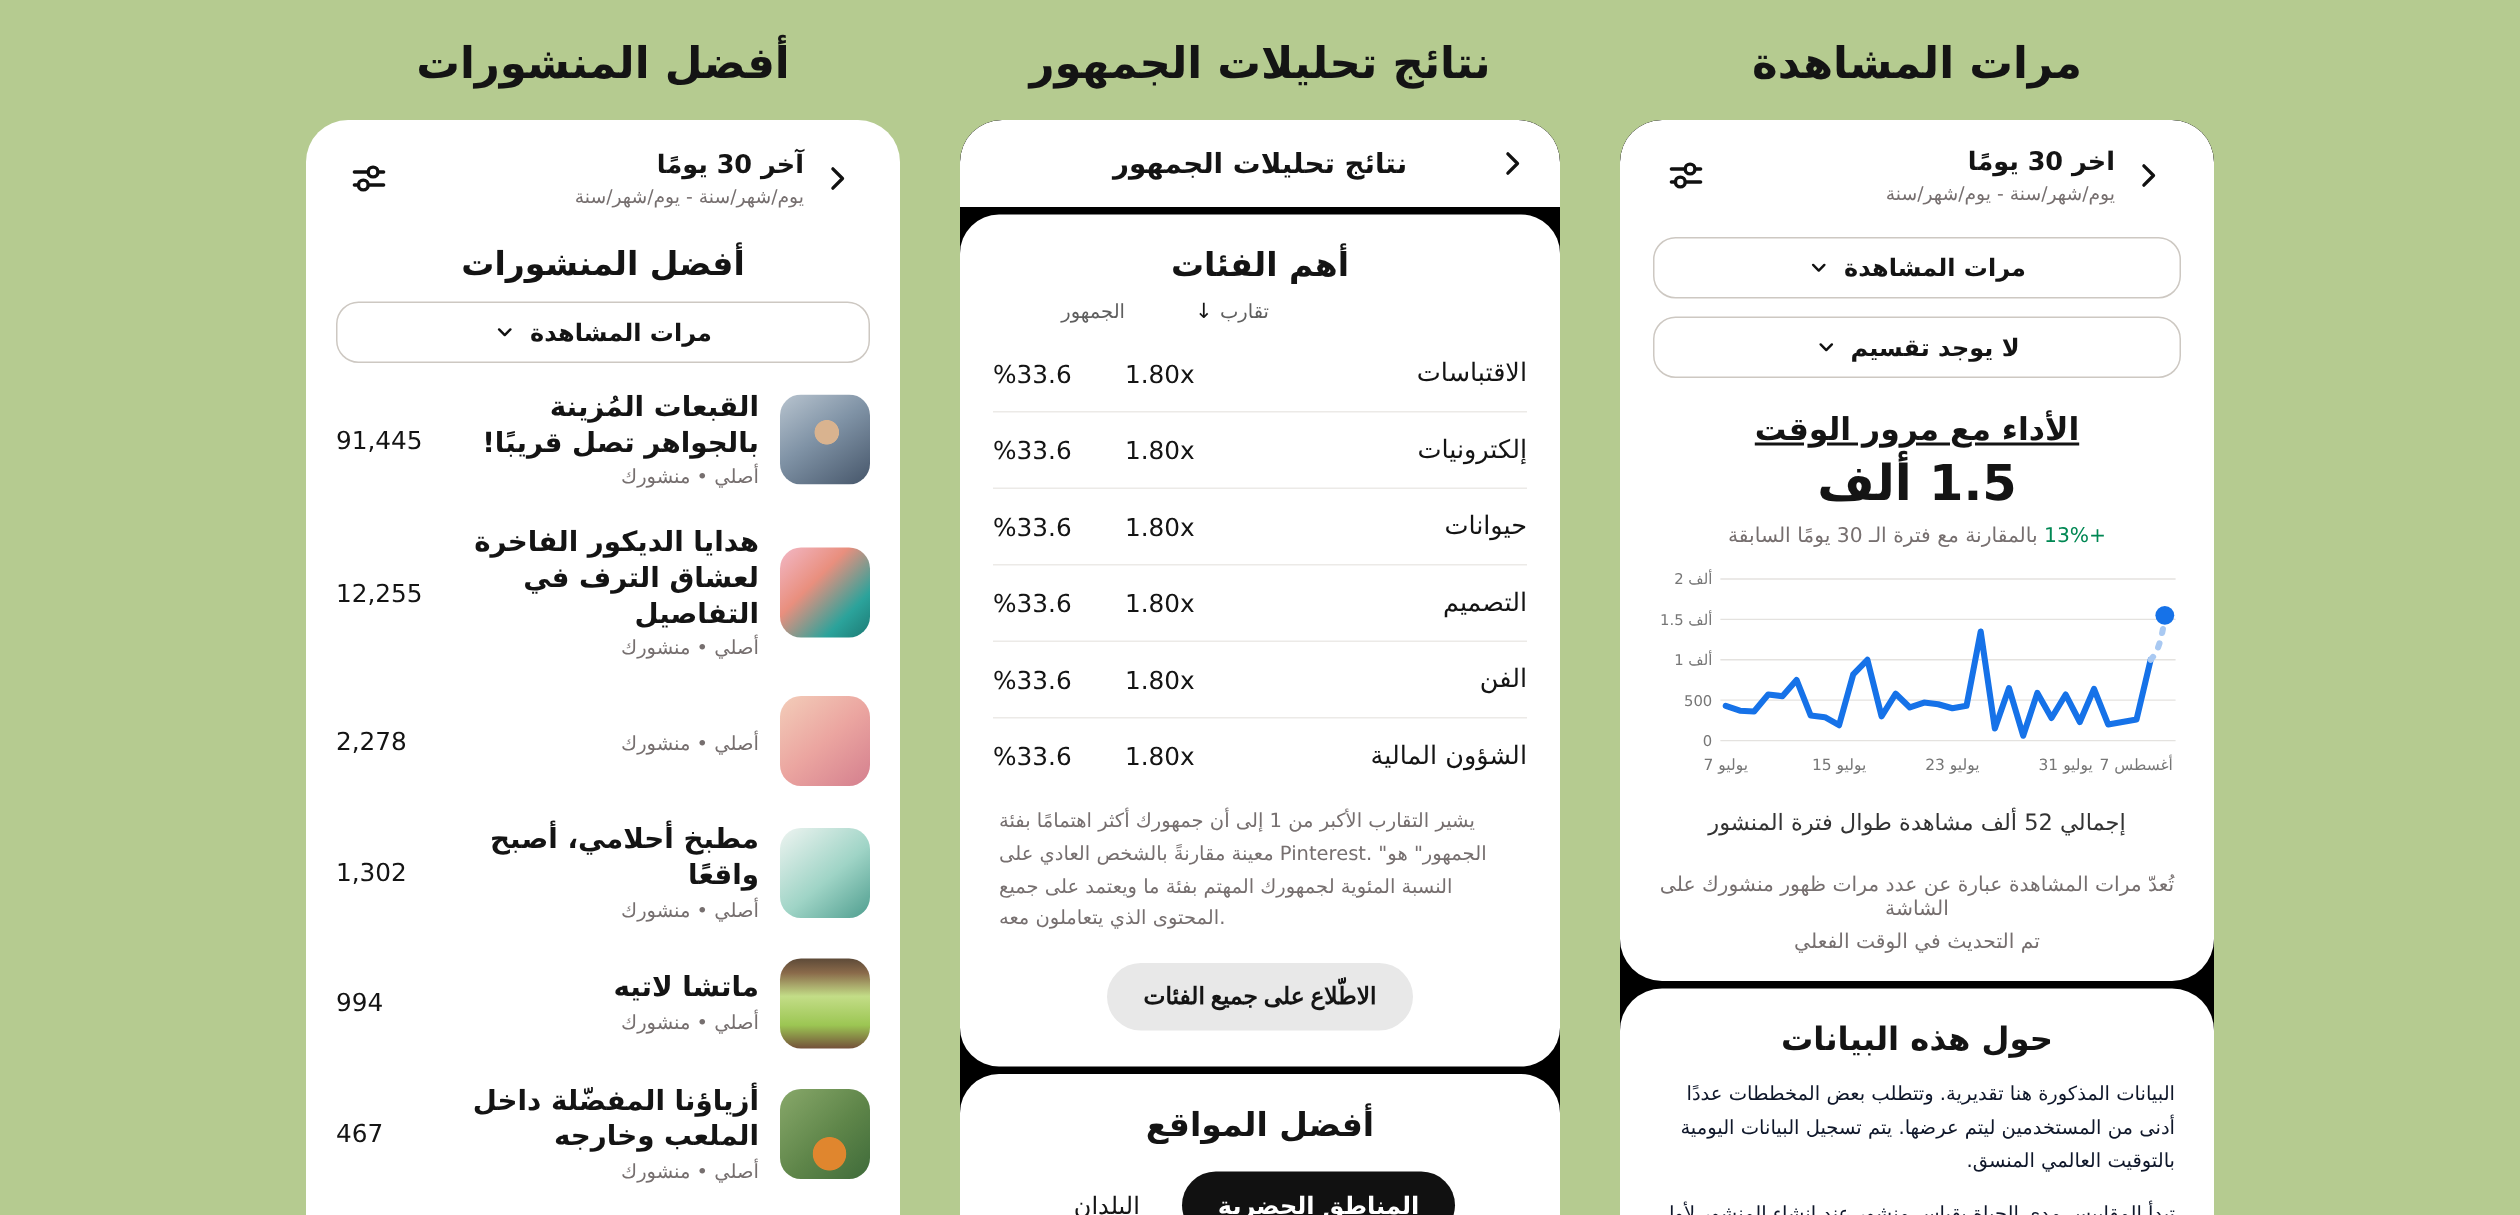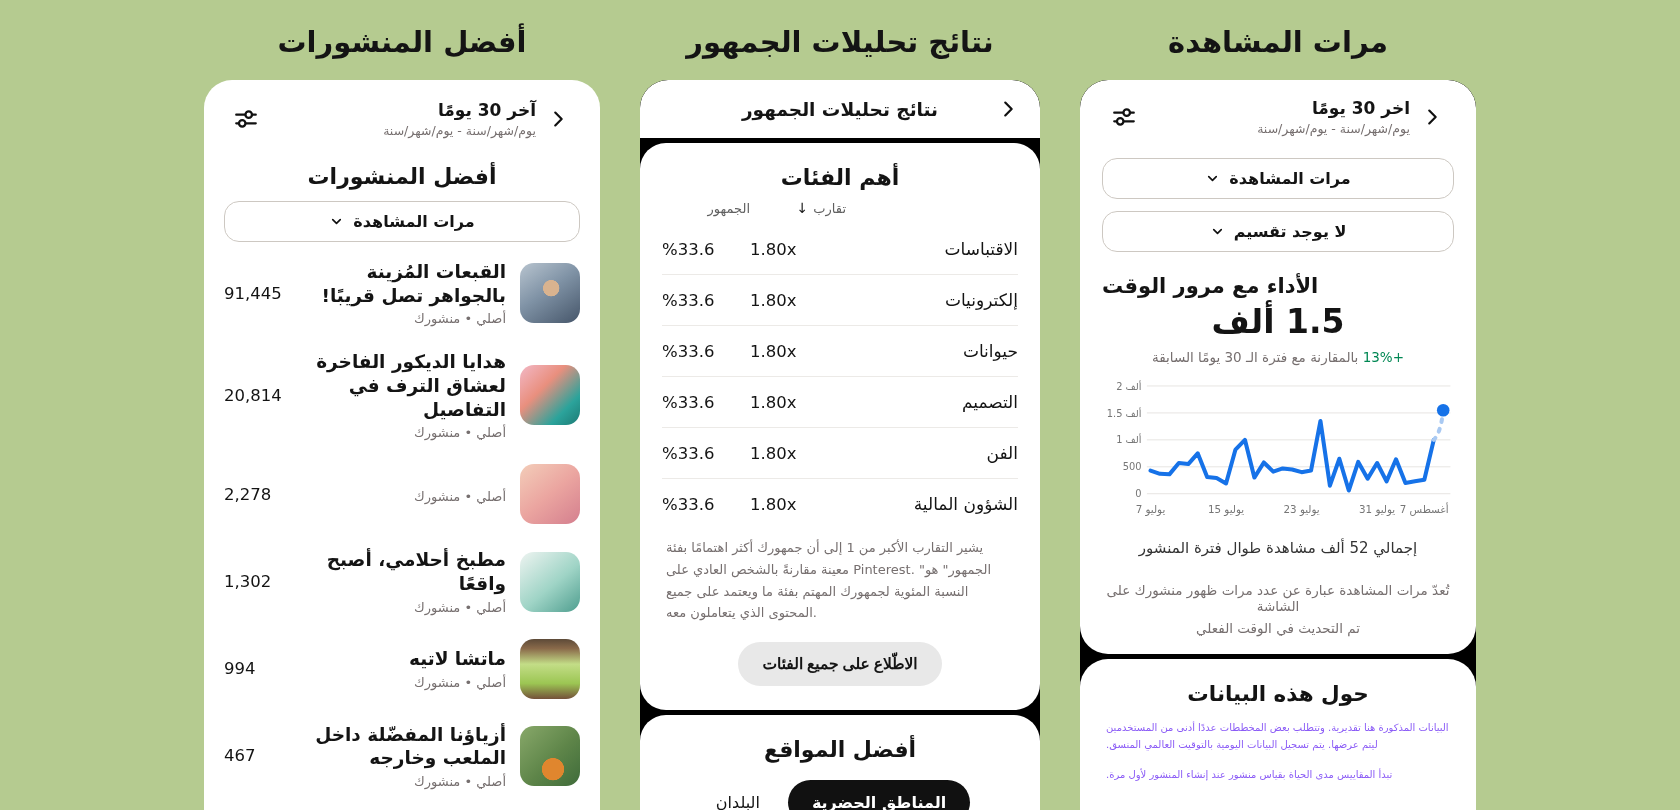--- a/index.html
+++ b/index.html
@@ -66,31 +66,31 @@
   .num { direction:ltr; text-align:left; font-size:16.5px; }
   .footnote { font-size:13px; color:#766f6f; line-height:1.68; text-align:left; margin-top:8px; padding:0 4px; }
   .gray-btn { display:block; margin:18px auto 0; background:#e8e8e8; border:none; border-radius:26px;
     padding:13px 24px; font-size:15.5px; font-weight:700; font-family:Liberation Serif, serif; color:#141414; cursor:pointer; }
   .tabs-row { direction:rtl; display:flex; align-items:center; justify-content:center; gap:22px; margin-top:18px; }
   .pill-tab { font-size:16px; cursor:pointer; padding:13px 6px; border-radius:26px; font-weight:500; }
   .pill-tab.selected { background:#111; color:#fff; font-weight:700; padding:13px 24px; }
 
   
   .imp-card1 { background:#fff; border-radius:28px; padding:8px 22px 18px; }
-  .perf-heading { text-align:left; font-size:21px; font-weight:700; margin-top:22px; }
+  .perf-heading { text-align:center; font-size:21px; font-weight:700; margin-top:22px;text-decoration:underline; }
   .big-number { text-align:center; font-size:33px; font-weight:700; margin-top:4px; direction:rtl; }
   .delta-line { direction:rtl; text-align:center; font-size:13.5px; margin-top:8px; color:#766f6f; }
   .delta-line .delta { color:#008753; }
   .chart-box { margin-top:12px; }
   .chart-box svg { width:100%; height:auto; display:block; }
   .total-line { text-align:center; font-size:15px; color:#333; margin-top:8px; direction:rtl; }
   .note { text-align:center; font-size:13.5px; color:#766f6f; margin-top:25px; direction:rtl; }
   .imp-card2 { background:#fff; border-radius:28px 28px 0 0; margin-top:5px; padding:22px 26px 30px; min-height:180px; }
   .about-heading { text-align:center; font-size:21.5px; font-weight:700; }
-  .about-p { font-size:10px; color:#8b5cf6; line-height:1.7; text-align:left; margin-top:13px; direction:rtl; }
+  .about-p { font-size:13px; color:#0f172a; line-height:1.7; text-align:right; margin-top:13px; direction:rtl; }
 
   .chev-right svg, .chev-down svg { display:block; }
 </style>
 </head>
 <body>
 
 <div class="column" id="col-posts">
   <div class="panel-title">أفضل المنشورات</div>
   <div class="card" id="posts-card">
     <div class="range-row">
@@ -129,21 +129,21 @@
             <div class="post-meta">أصلي • منشورك</div>
           </div>
           <div class="post-value">91,445</div>
         </div>
         <div class="post-row">
           <span class="thumb thumb-decor"></span>
           <div class="post-text">
             <div class="post-title">هدايا الديكور الفاخرة لعشاق الترف في التفاصيل</div>
             <div class="post-meta">أصلي • منشورك</div>
           </div>
-          <div class="post-value">20,814</div>
+          <div class="post-value">12,255</div>
         </div>
         <div class="post-row">
           <span class="thumb thumb-lipstick"></span>
           <div class="post-text">
             <div class="post-meta">أصلي • منشورك</div>
           </div>
           <div class="post-value">2,278</div>
         </div>
         <div class="post-row">
           <span class="thumb thumb-kitchen"></span>

